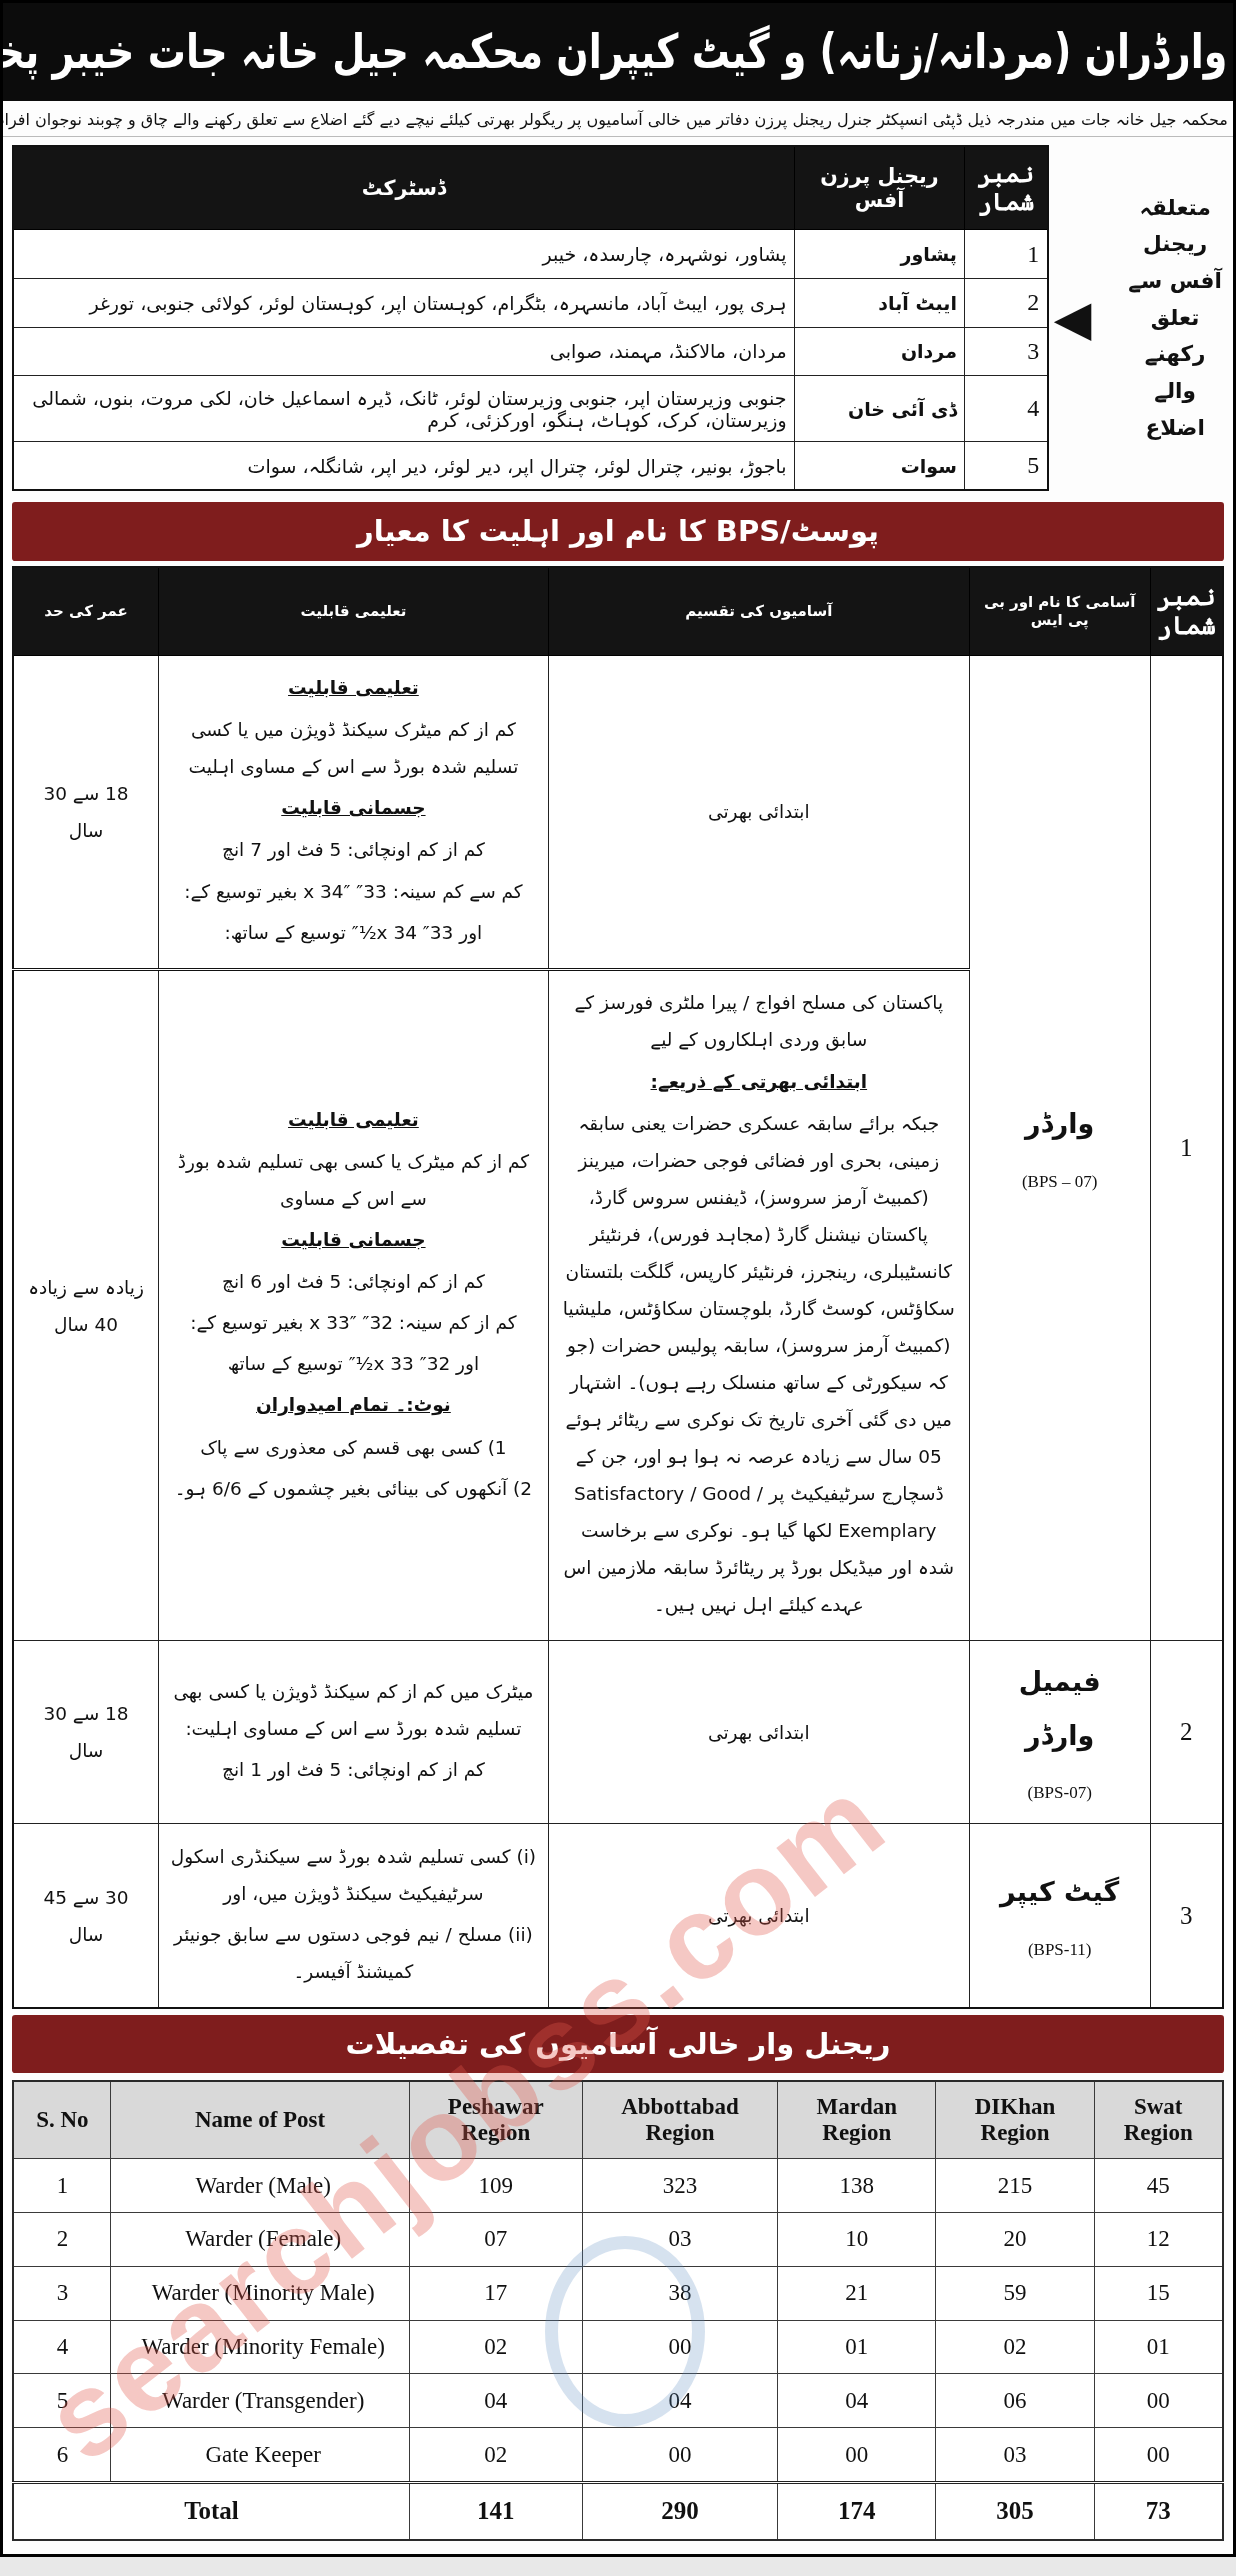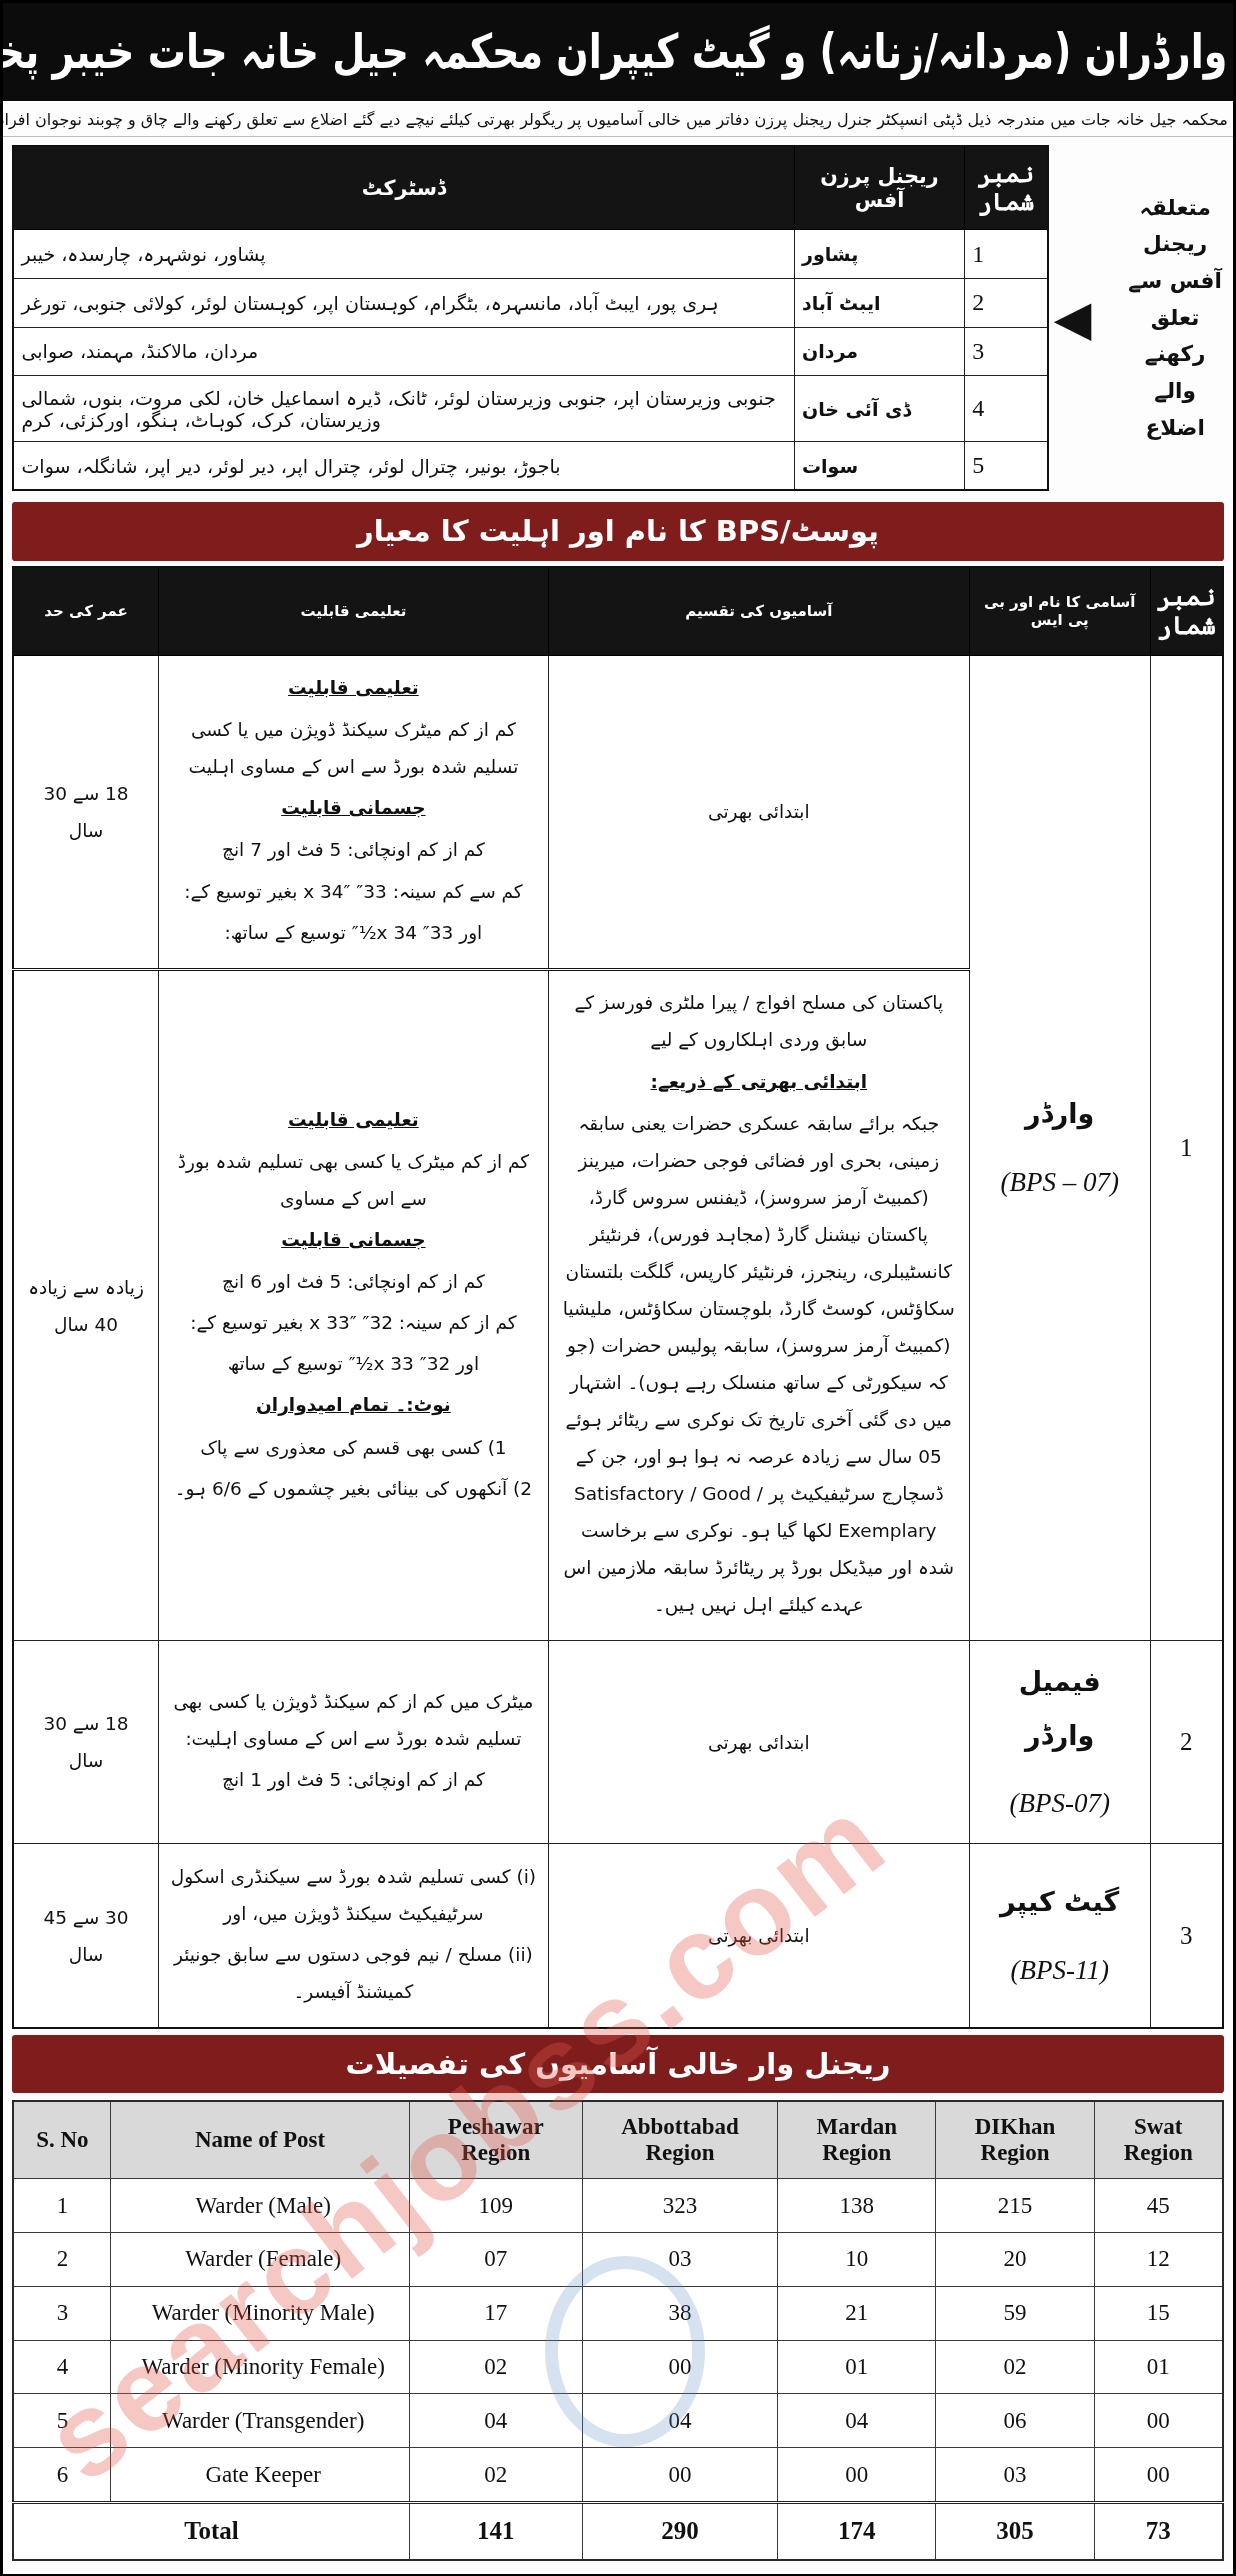--- a/index.html
+++ b/index.html
@@ -25,21 +25,21 @@
   
   .region-section{display:flex; padding:7.2px 9.3px 5.2px; gap:5.2px;}
   .region-table{
     border-collapse:collapse; direction:rtl; flex:1; border:2.1px solid #111;
   }
   .region-table th{
     background:#141414; color:#fff; font-size:20.6px; font-weight:bold; padding:13.4px 5.2px;
     border:1.5px solid #000;
   }
   .region-table td{
-    border:1.5px solid #222; font-size:19px; padding:10.3px 7.2px; text-align:left; background:#fff;margin-top:16px;
+    border:1.5px solid #222; font-size:19px; padding:10.3px 7.2px; text-align:right; background:#fff;margin-top:16px;
   }
   .region-table .c-sno{width:67px; font-family:"Liberation Serif",serif; font-size:24px;}
   .region-table .c-office{width:155px; font-weight:bold;}
   .side-label{
     width:170px; display:flex; align-items:center; justify-content:flex-start; gap:3.1px;
   }
   .side-label .arrow{font-size:49px; color:#111; line-height:1;}
   .side-label .txt{
     direction:rtl; font-size:21.6px; font-weight:bold; text-align:center; line-height:1.7;margin-left:32px;
   }
@@ -60,21 +60,21 @@
   .posts-table td{
     border:1.5px solid #222; background:#fff; vertical-align:middle; padding:13.4px 11.3px;
     font-size:18.5px; line-height:2;
   }
   .posts-table .c-sno{width:49px; text-align:center; font-family:"Liberation Serif",serif; font-size:25px;}
   .posts-table .c-name{width:170px; text-align:center;}
   .posts-table .c-dist{width:443px; text-align:center;}
   .posts-table .c-edu{width:412px; text-align:center;}
   .posts-table .c-age{width:134px; text-align:center;}
   .post-name{font-size:27px; font-weight:bold; display:block; margin-bottom:13.4px;text-align:center;}
-  .post-bps{font-size:27px; font-family:"Liberation Serif",serif; display:block; direction:ltr;font-style:italic;}
+  .post-bps{font-size:17px; font-family:"Liberation Serif",serif; display:block; direction:ltr;}
   .u{ text-decoration:underline; font-weight:bold; display:block; margin-bottom:5.2px;}
   .blk{display:block; margin-bottom:4.1px;}
   .subdivider td{border-top:3.6px double #111;}
   
   .vacancy-wrap{position:relative; margin:6.2px 9.3px 13.4px;}
   .vacancy-table{border-collapse:collapse; width:100%; border:2.1px solid #2a2a2a;
     font-family:"Liberation Serif",serif;}
   .vacancy-table th{
     background:#d9d9d9; font-size:23px; padding:12.4px 4.1px; border:1.5px solid #3a3a3a; font-weight:bold;
   }

